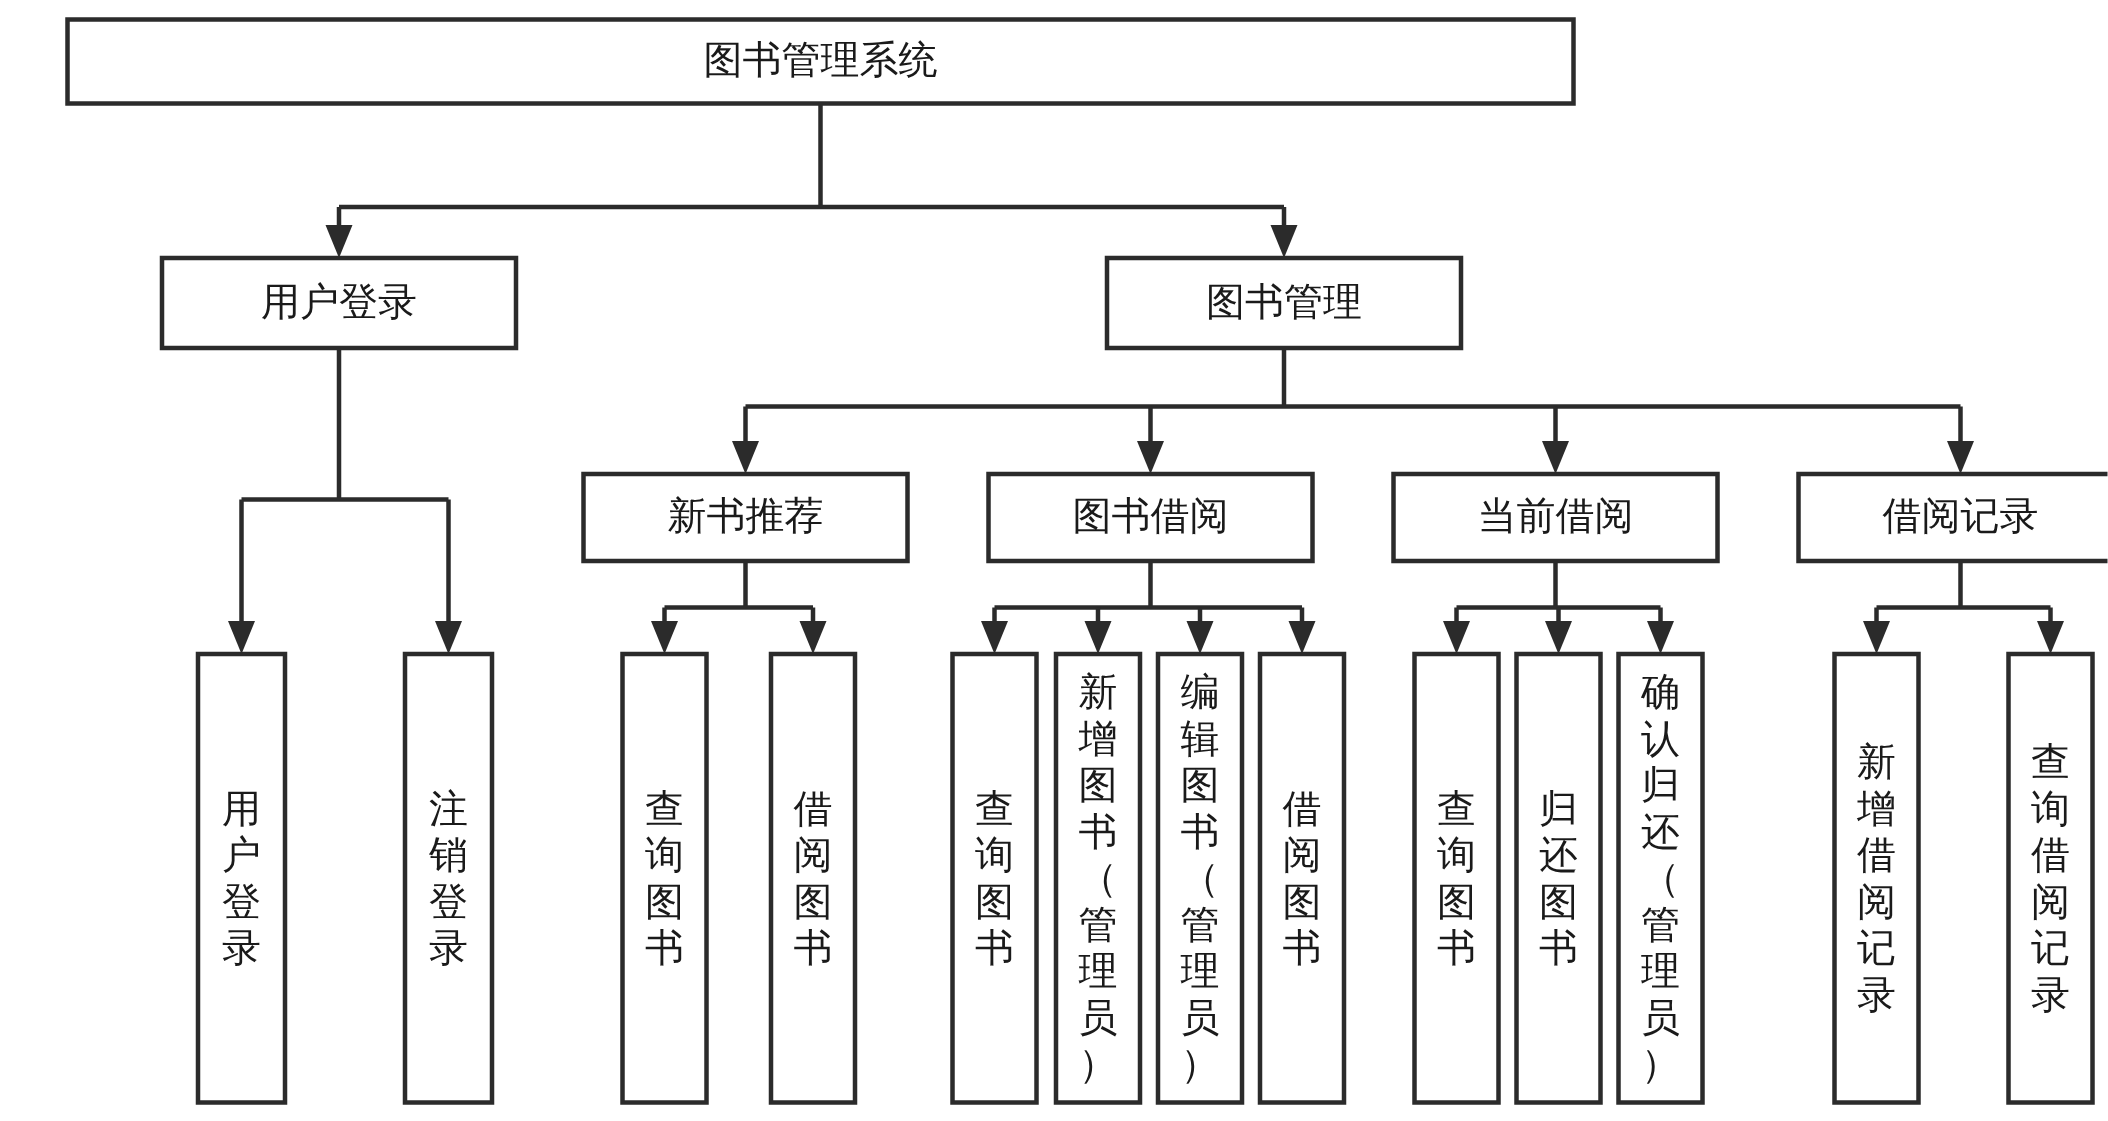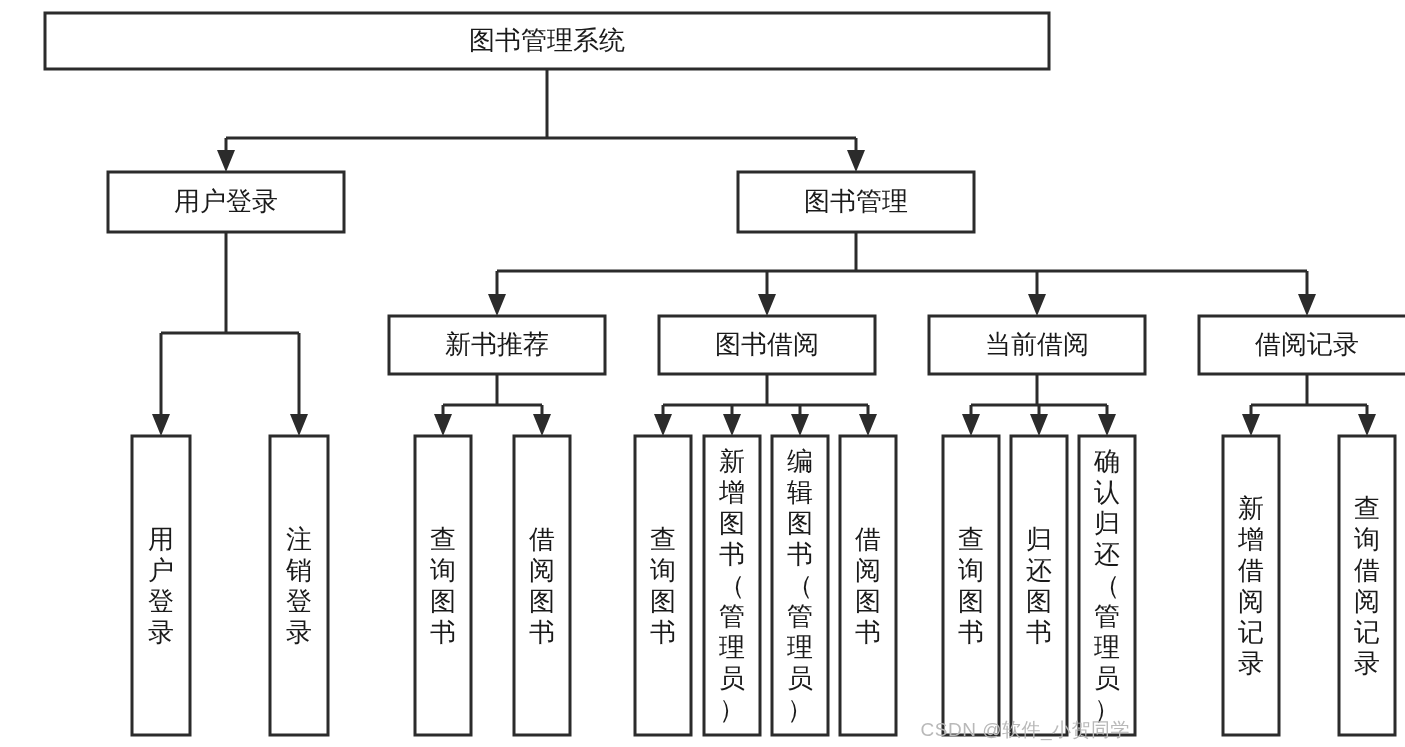--- a/index.html
+++ b/index.html
@@ -207,14 +207,13 @@
         <g>
           <rect x="1196" y="436" width="56" height="299" class="node-rect"></rect>
           <text x="1224" class="node-label-v"><tspan x="1224" y="516.68">新</tspan><tspan x="1224" y="547.68">增</tspan><tspan x="1224" y="578.68">借</tspan><tspan x="1224" y="609.68">阅</tspan><tspan x="1224" y="640.68">记</tspan><tspan x="1224" y="671.68">录</tspan></text>
         </g>
         <g>
           <rect x="1312" y="436" width="56" height="299" class="node-rect"></rect>
           <text x="1340" class="node-label-v"><tspan x="1340" y="516.68">查</tspan><tspan x="1340" y="547.68">询</tspan><tspan x="1340" y="578.68">借</tspan><tspan x="1340" y="609.68">阅</tspan><tspan x="1340" y="640.68">记</tspan><tspan x="1340" y="671.68">录</tspan></text>
         </g>
       </g>
   </svg>
-  <div class="watermark">CSDN @软件_小贺同学</div>
 </div>
 
 </body></html>

